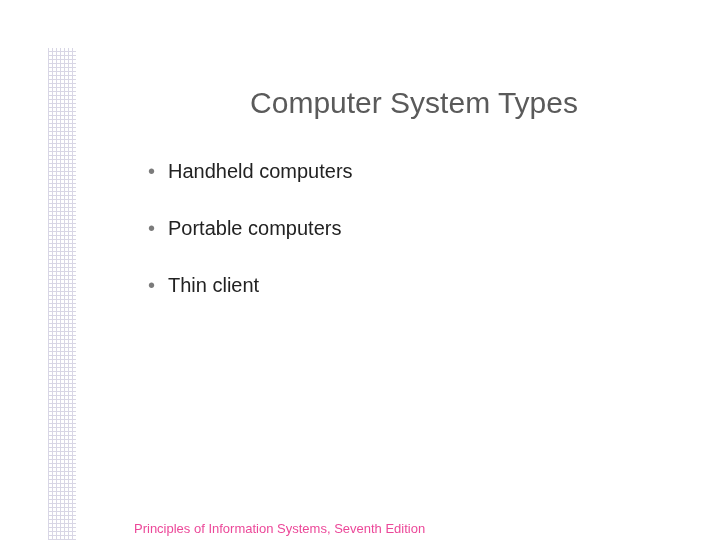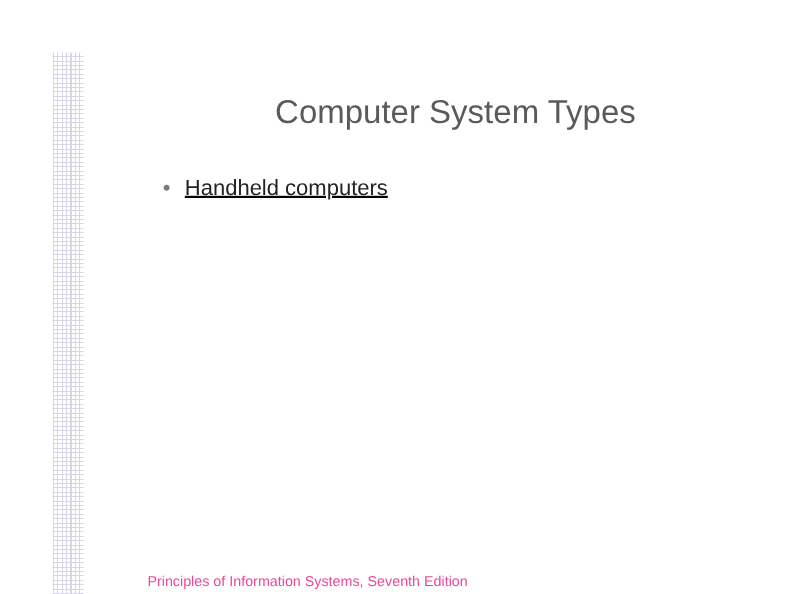--- a/index.html
+++ b/index.html
@@ -32,21 +32,20 @@
       font-size: 30px;
       color: #5a5a5a;
       text-align: center;
       margin-top: 8px;
       margin-bottom: 40px;
       font-weight: normal;
     }
     .bullets {
       list-style: none;
       padding-left: 8px;
-      text-decoration: underline;
     }
     .bullets li {
       font-size: 20px;
       color: #222;
       margin-bottom: 34px;
       position: relative;
       padding-left: 20px;
     }
     .bullets li::before {
       content: "•";
@@ -71,19 +70,21 @@
 </head>
 <body>
 
 <div class="left-band"></div>
 
 <div class="slide">
   <h1 class="title">Computer System Types</h1>
 
   <ul class="bullets">
     <li>Handheld computers</li>
+    <li>Portable computers</li>
+    <li>Thin client</li>
   </ul>
 
   <div class="footer">
     <span>Principles of Information Systems, Seventh Edition</span>
     <span>20</span>
   </div>
 </div>
 
 </body></html>

